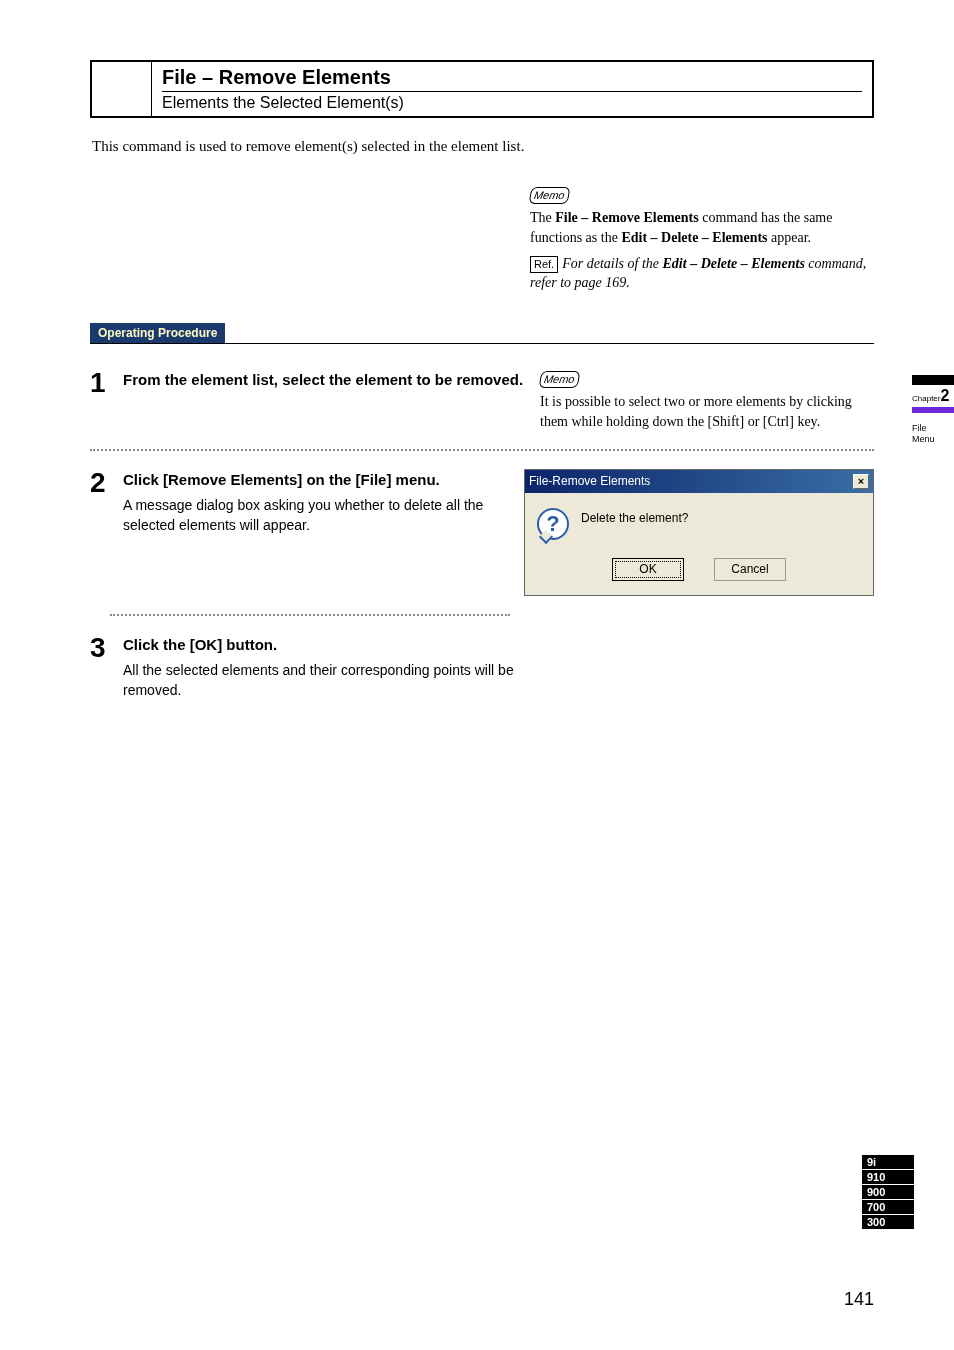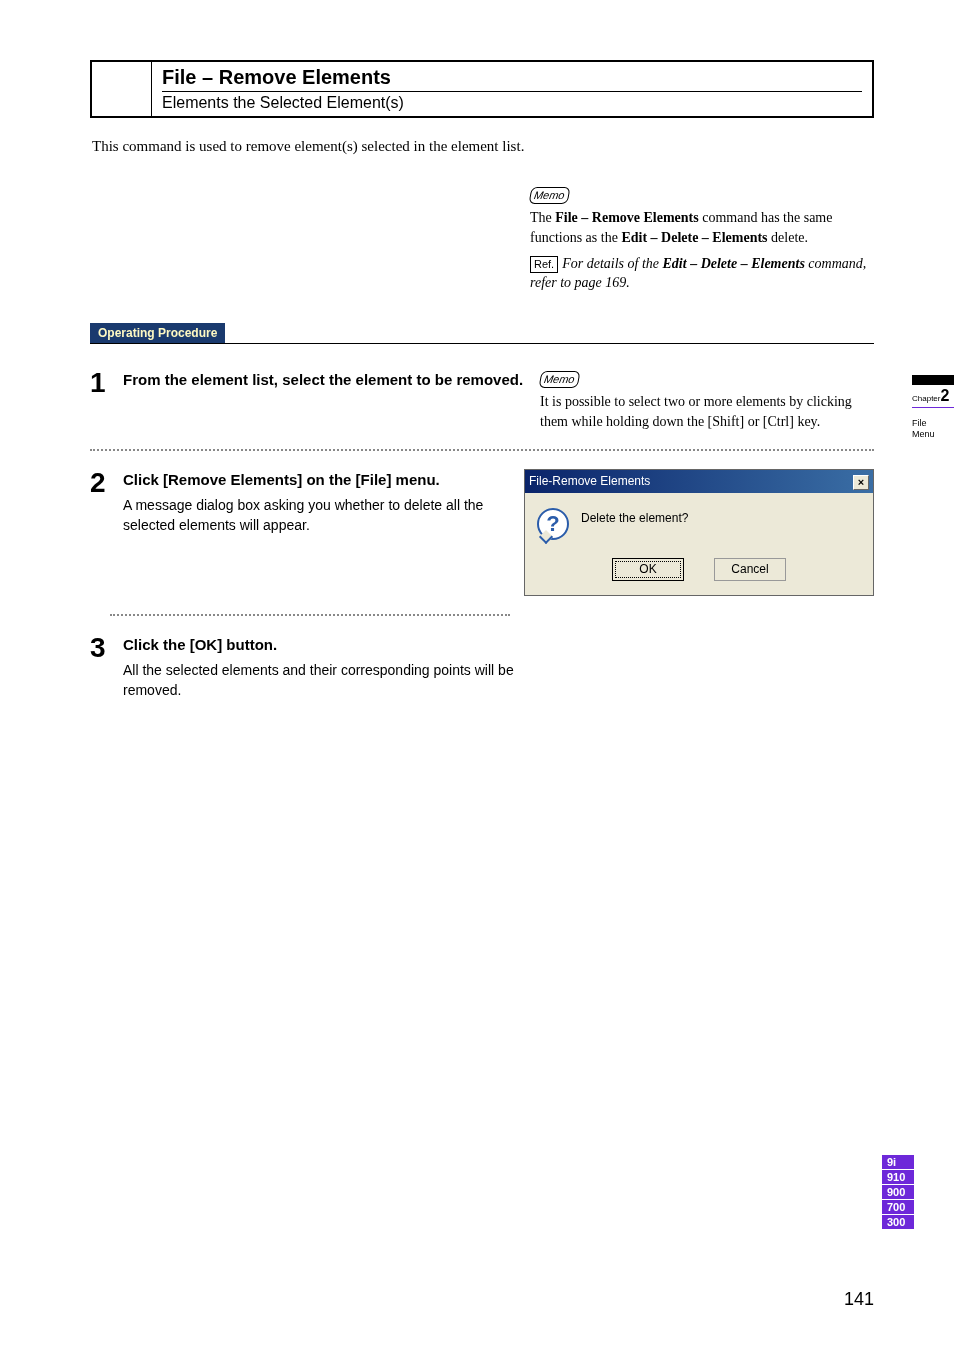--- a/index.html
+++ b/index.html
@@ -148,21 +148,21 @@
       font-family: "MS Sans Serif", Tahoma, sans-serif;
       font-size: 12px;
       background: #ece9d8;
       margin-left: 0;
     }
     .dialog-titlebar {
       background: linear-gradient(to right, #0a246a, #3a6ea5);
       color: #fff;
       display: flex;
       justify-content: space-between;
-      align-items: flex-end;
+      align-items: center;
       padding: 3px 4px;
       font-size: 12px;
     }
     .dialog-close {
       width: 16px;
       height: 15px;
       background: #ece9d8;
       border: 1px solid #fff;
       border-right-color: #666;
       border-bottom-color: #666;
@@ -232,21 +232,21 @@
       top: 375px;
       width: 42px;
     }
     .chapter-black {
       background: #000;
       height: 10px;
     }
     .chapter-label {
       font-family: Arial, sans-serif;
       font-size: 8px;
-      border-bottom: 1px solid #6d28d9;
+      border-bottom: 6px solid #6d28d9;
       padding: 2px 0;
       text-align: left;
     }
     .chapter-num {
       font-family: Arial, sans-serif;
       font-size: 16px;
       font-weight: bold;
     }
     .chapter-text {
       font-family: Arial, sans-serif;
@@ -257,25 +257,25 @@
     }
     .side-numbers {
       position: absolute;
       right: 40px;
       bottom: 120px;
       font-family: Arial, sans-serif;
       font-size: 11px;
       font-weight: bold;
     }
     .side-num {
-      background: #6d28d9;
+      background: #000000;
       color: #fff;
       padding: 1px 5px;
       margin-bottom: 1px;
-      width: 32px;
+      width: 52px;
       text-align: left;
     }
     .page-number {
       position: absolute;
       bottom: 40px;
       right: 80px;
       font-family: Arial, sans-serif;
       font-size: 18px;
     }
     .bold { font-weight: bold; }
@@ -291,21 +291,21 @@
       <div class="title-main">File – Remove Elements</div>
       <div class="title-sub">Elements the Selected Element(s)</div>
     </div>
   </div>
 
   <p class="intro-text">This command is used to remove element(s) selected in the element list.</p>
 
   <div class="right-memo-block">
     <span class="memo-label">Memo</span>
     <p>
-      <span>The </span><span class="bold">File – Remove Elements</span><span> command has the same functions as the </span><span class="bold">Edit – Delete – Elements</span><span> delete.</span>
+      <span>The </span><span class="bold">File – Remove Elements</span><span> command has the same functions as the </span><span class="bold">Edit – Delete – Elements</span><span> appear.</span>
     </p>
     <p class="ref-text">
       <span class="ref-label" style="font-style:normal">Ref.</span><span>For details of the </span><span class="bold">Edit – Delete – Elements</span><span> command, refer to page 169.</span>
     </p>
   </div>
 
   <div class="op-procedure-line">
     <span class="op-procedure-label">Operating Procedure</span>
   </div>
 

